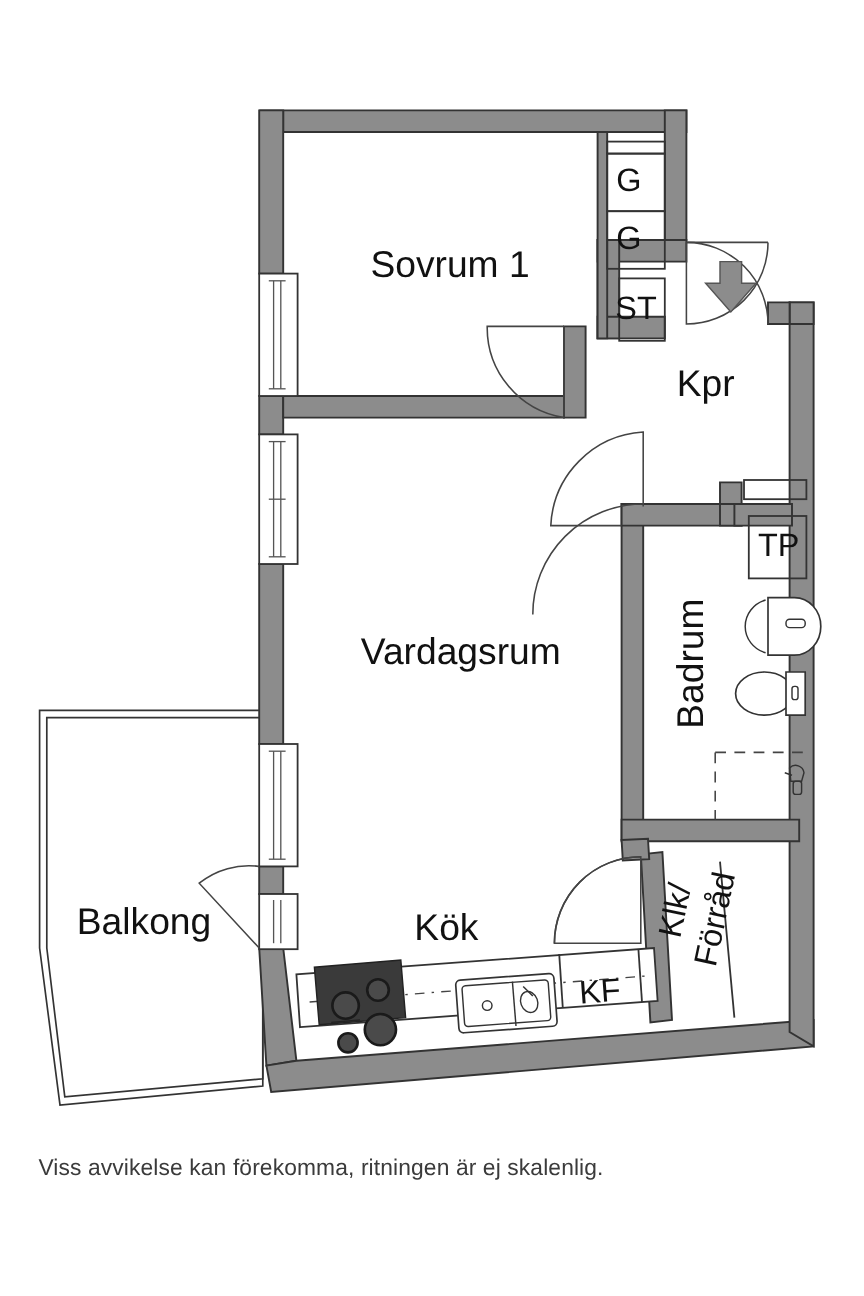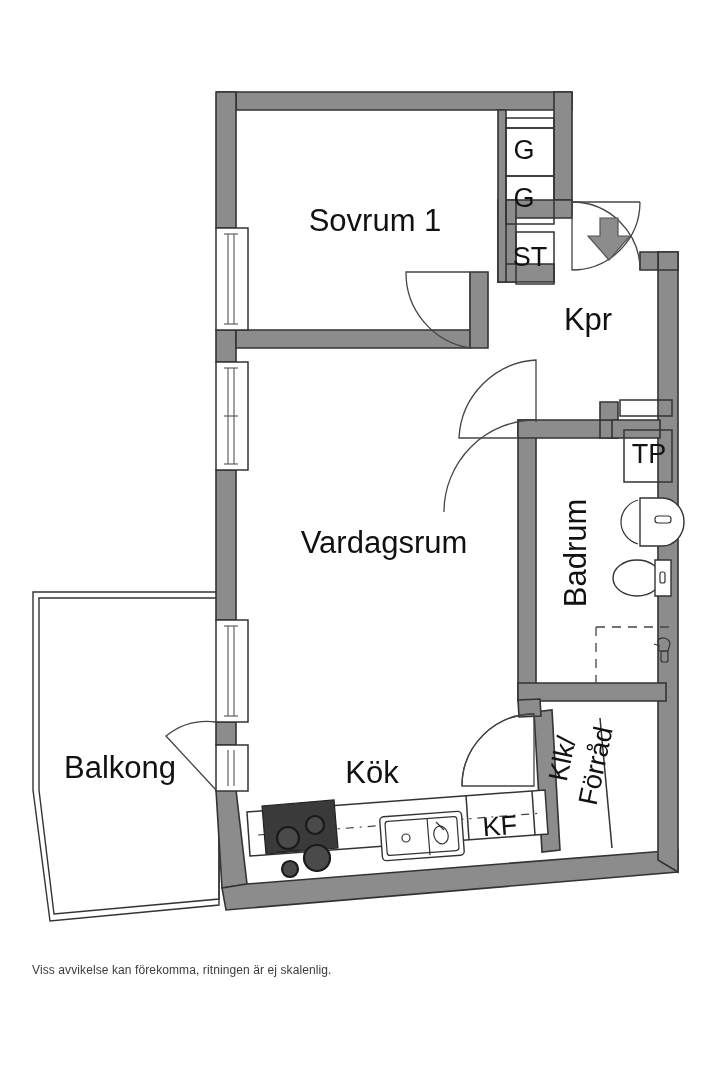--- a/index.html
+++ b/index.html
@@ -53,21 +53,21 @@
     fill: #111111;
     font-size: 27px;
     text-anchor: middle;
     dominant-baseline: middle;
   }
   .caption {
     position: absolute;
     left: 32px;
     top: 963px;
     font-family: "Liberation Sans", sans-serif;
-    font-size: 12px;
+    font-size: 19px;
     color: #3b3b3b;
     letter-spacing: 0.1px;
     white-space: nowrap;
   }
 </style>
 </head>
 <body>
 
 <div id="floorplan-root">
 

